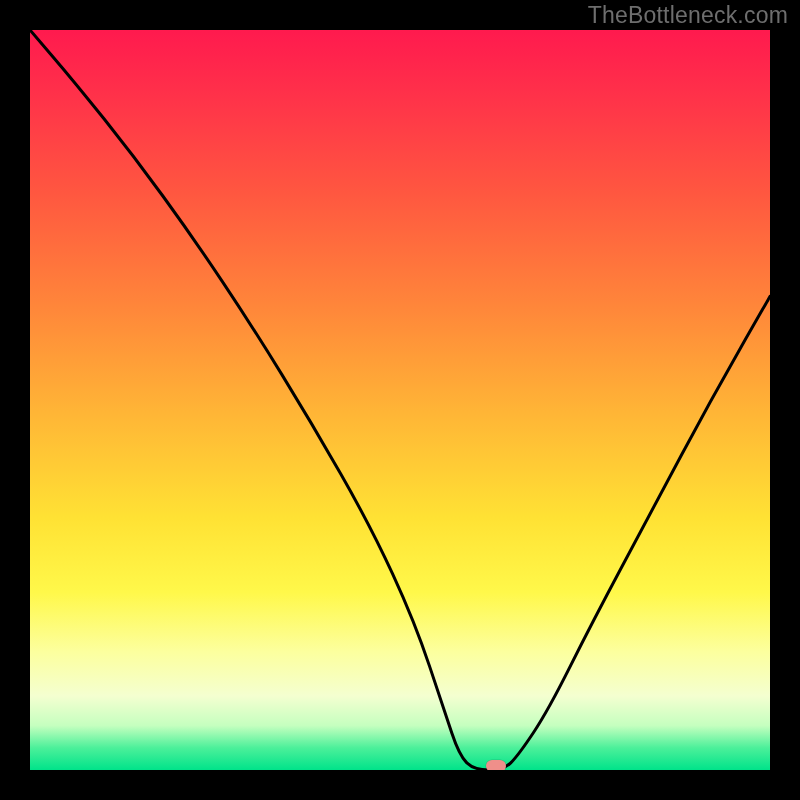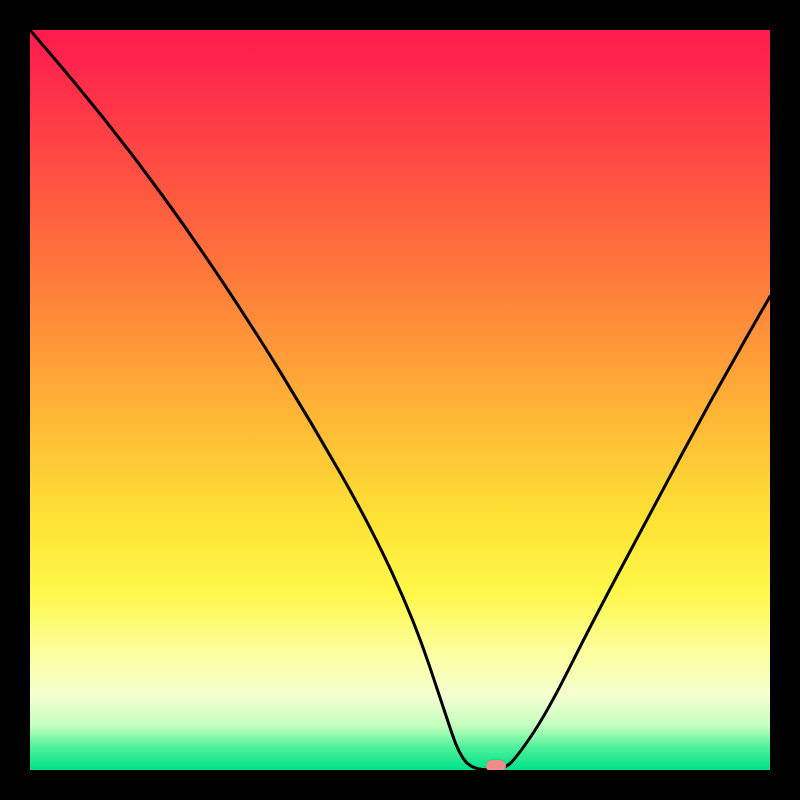--- a/index.html
+++ b/index.html
@@ -66,20 +66,21 @@
     border-radius: 6px;
     transform: translate(-50%, -50%);
     box-shadow: 0 0 0 0.5px rgba(0,0,0,0.15);
   }
 </style>
 </head>
 <body>
 
 <div class="frame">
 
+  <div class="watermark">TheBottleneck.com</div>
 
   <div class="plot-area">
     <div class="gradient"></div>
 
     <svg class="curve-svg" viewBox="0 0 740 740" preserveAspectRatio="none">
       <path id="curve-path" fill="none" stroke="#000000" stroke-width="3" stroke-linecap="round" stroke-linejoin="round" d="M 0.0 0.0 Q 0.0 0.0 22.2 25.9 Q 44.4 51.8 74.0 88.8 Q 103.6 125.8 133.2 166.5 Q 162.8 207.2 192.4 251.6 Q 222.0 296.0 251.6 344.1 Q 281.2 392.2 310.8 444.0 Q 340.4 495.8 362.6 543.9 Q 384.8 592.0 399.6 636.4 Q 414.4 680.8 421.8 703.0 Q 429.2 725.2 436.6 732.6 Q 444.0 740.0 458.8 740.0 Q 473.6 740.0 481.0 732.6 Q 488.4 725.2 503.2 703.0 Q 518.0 680.8 540.2 636.4 Q 562.4 592.0 592.0 536.5 Q 621.6 481.0 651.2 425.5 Q 680.8 370.0 710.4 318.2 T 740.0 266.4"></path>
     </svg>
 
     <div id="marker" class="marker" style="left: 466.2px; top: 736.3px; background: rgb(239, 143, 138);"></div>
   </div>

